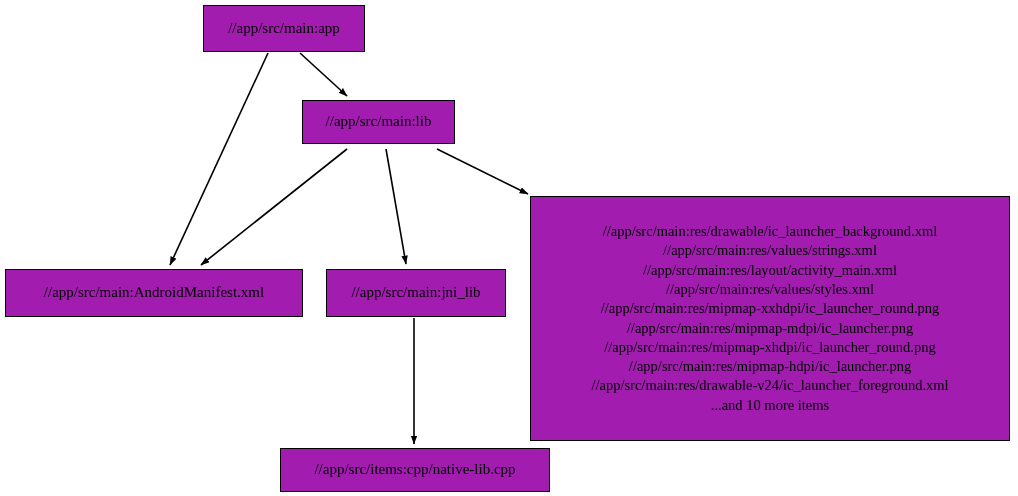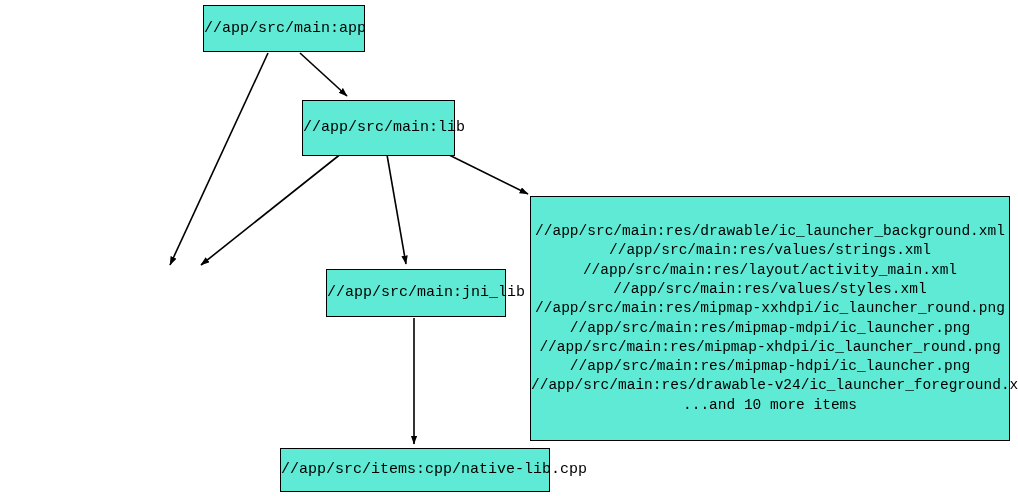--- a/index.html
+++ b/index.html
@@ -21,41 +21,41 @@
     left: 0;
     top: 0;
     width: 1018px;
     height: 496px;
     pointer-events: none;
   }
   .node {
     position: absolute;
     box-sizing: border-box;
     border: 1px solid #000000;
-    background: #5eead4;
+    background: #a21caf;
     display: flex;
     align-items: center;
     justify-content: flex-start;
     text-align: center;
     color: #000000;
-    font-family: Liberation Mono, monospace;
+    font-family: Liberation Serif, serif;
     font-size: 15px;
     line-height: 19.3px;
     white-space: pre;
   }
   .node-label {
     display: block;
     width: 100%;
     text-align: center;
     white-space: pre;
   }
 
   
   #node-app             { left: 203px; top: 5px;   width: 162px; height: 47px; }
-  #node-lib             { left: 302px; top: 100px; width: 153px; height: 56px; }
+  #node-lib             { left: 302px; top: 100px; width: 153px; height: 44px; }
   #node-manifest        { left: 5px;   top: 269px; width: 298px; height: 48px; }
   #node-jni-lib         { left: 326px; top: 269px; width: 180px; height: 48px; }
   #node-resources       { left: 530px; top: 196px; width: 480px; height: 245px;
                           font-size: 14.5px; line-height: 19.3px; }
   #node-native-lib      { left: 280px; top: 448px; width: 270px; height: 44px; }
 </style>
 </head>
 <body>
 
 <div id="canvas">
@@ -81,20 +81,23 @@
   </svg>
 
   <div class="node" id="node-app">
     <span class="node-label">//app/src/main:app</span>
   </div>
 
   <div class="node" id="node-lib">
     <span class="node-label">//app/src/main:lib</span>
   </div>
 
+  <div class="node" id="node-manifest">
+    <span class="node-label">//app/src/main:AndroidManifest.xml</span>
+  </div>
 
   <div class="node" id="node-jni-lib">
     <span class="node-label">//app/src/main:jni_lib</span>
   </div>
 
   <div class="node" id="node-resources">
     <span class="node-label">//app/src/main:res/drawable/ic_launcher_background.xml
 //app/src/main:res/values/strings.xml
 //app/src/main:res/layout/activity_main.xml
 //app/src/main:res/values/styles.xml

